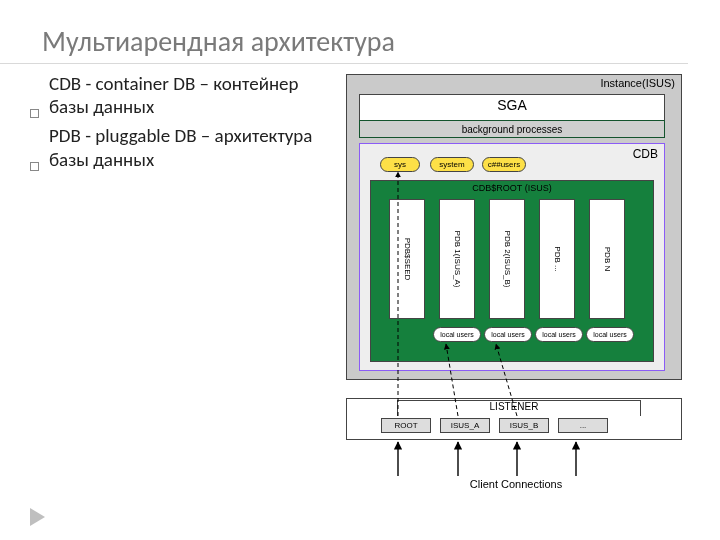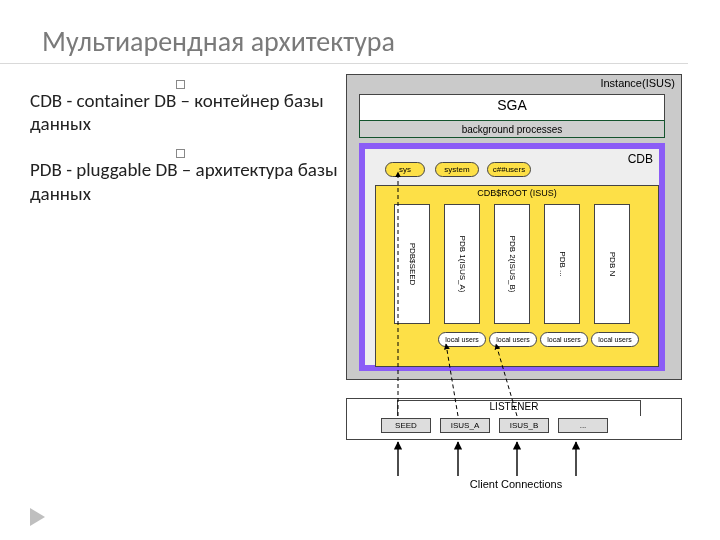--- a/index.html
+++ b/index.html
@@ -24,26 +24,25 @@
     display: flex;
     padding-top: 8px;
   }
   .bullets {
     width: 340px;
     padding-left: 30px;
     box-sizing: border-box;
   }
   .bullet {
     display: flex;
-    align-items: center;
+    align-items: flex-end;
     margin-bottom: 6px;
     font-size: 19px;
     line-height: 1.22;
     color: #222;
-    flex-direction: column;
   }
   .bullet .marker {
     width: 7px;
     height: 7px;
     border: 1px solid #888;
     margin-top: 8px;
     margin-right: 10px;
     flex-shrink: 0;
   }
   .diagram {
@@ -83,21 +82,21 @@
     border: 1px solid #14532d;
     background: #cfcfcf;
     text-align: center;
     font-size: 10px;
     line-height: 17px;
   }
   .cdb-box {
     position: absolute;
     left: 12px; top: 68px;
     width: 306px; height: 228px;
-    border: 6px solid #8b5cf6;
+    border: 1px solid #8b5cf6;
     background: #eeeeee;
   }
   .cdb-label {
     position: absolute; right: 6px; top: 3px;
     font-size: 12px;
   }
   .oval {
     position: absolute;
     border: 1px solid #444;
     border-radius: 50px;
@@ -108,21 +107,21 @@
     height: 15px;
   }
   .oval.sys    { left: 20px;  top: 13px; width: 40px; }
   .oval.system { left: 70px;  top: 13px; width: 44px; }
   .oval.cusers { left: 122px; top: 13px; width: 44px; }
   .cdbroot-box {
     position: absolute;
     left: 10px; top: 36px;
     width: 284px; height: 182px;
     border: 1px solid #444;
-    background: #fde047;
+    background: #15803d;
   }
   .cdbroot-label {
     position: absolute;
     top: 2px; left: 0; right: 0;
     text-align: center;
     font-size: 9px;
   }
   .pdb {
     position: absolute;
     top: 18px;
@@ -263,21 +262,21 @@
           <div class="lu l2">local users</div>
           <div class="lu l3">local users</div>
           <div class="lu l4">local users</div>
         </div>
       </div>
     </div>
 
     <div class="listener-box">
       <div class="listener-area"></div>
       <div class="listener-label">LISTENER</div>
-      <div class="svc s0">SEED</div>
+      <div class="svc s0">ROOT</div>
       <div class="svc s1">ISUS_A</div>
       <div class="svc s2">ISUS_B</div>
       <div class="svc s3">...</div>
     </div>
 
     <div class="client-label">Client Connections</div>
 
     <svg class="overlay">
       <defs>
         <marker id="ah" viewBox="0 0 10 10" refX="9" refY="5" markerWidth="6" markerHeight="6" orient="auto">

